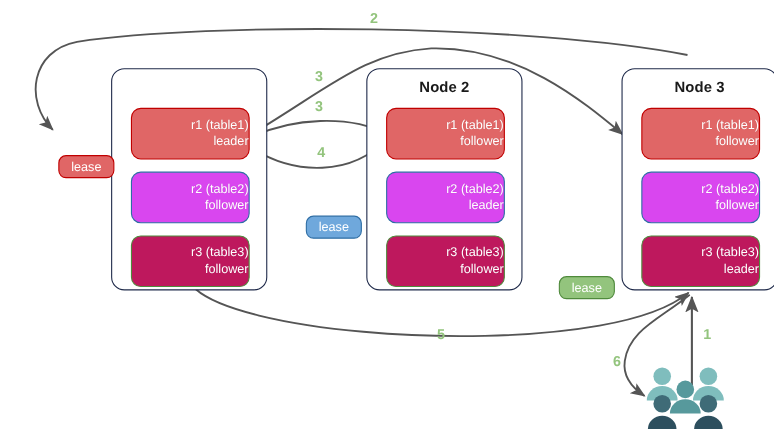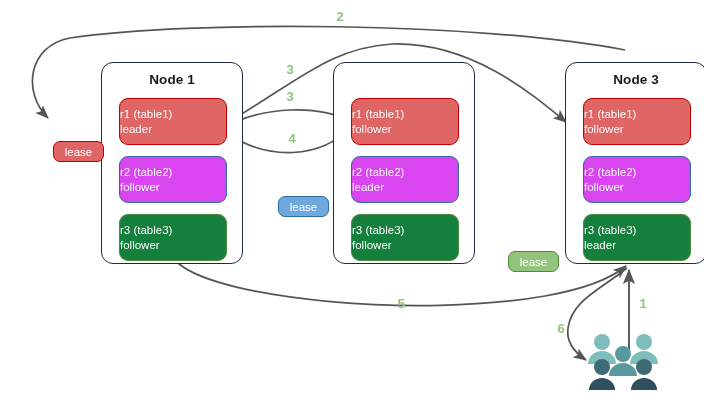--- a/index.html
+++ b/index.html
@@ -41,32 +41,32 @@
     font-weight: bold;
     color: #1a1a1a;
     letter-spacing: 0.1px;
   }
   .replica {
     position: absolute;
     box-sizing: border-box;
     border-radius: 9px;
     display: flex;
     flex-direction: column;
-    align-items: flex-start;
+    align-items: flex-end;
     justify-content: center;
     color: #ffffff;
     font-size: 11.5px;
     line-height: 14.5px;
     text-align: center;
     text-shadow: 0 0 1px rgba(0,0,0,0.12);
   }
   .replica .ln { display: block; }
   .rep-red   { background: #e06666; border: 1.6px solid #c00000; }
   .rep-blue  { background: #d946ef; border: 1.6px solid #2e6da4; }
-  .rep-green { background: #15803d; border: 1.6px solid #4f8a3c; }
+  .rep-green { background: #be185d; border: 1.6px solid #4f8a3c; }
 
   .lease {
     position: absolute;
     box-sizing: border-box;
     border-radius: 7px;
     display: flex;
     align-items: center;
     justify-content: center;
     color: #ffffff;
     font-size: 11.5px;
@@ -112,36 +112,36 @@
     <path d="M 222 126 C 300 80, 330 48, 392 44 C 470 42, 530 92, 566 122" fill="none" stroke="#555555" stroke-width="1.7" marker-end="url(#ah)"></path>
 
     <path d="M 178 263 C 220 300, 420 318, 545 296 C 590 288, 614 276, 626 266" fill="none" stroke="#555555" stroke-width="1.7" marker-end="url(#ah)"></path>
 
     <path d="M 629 350 L 629 270" fill="none" stroke="#555555" stroke-width="1.9" marker-end="url(#ah)"></path>
 
     <path d="M 627 268 C 600 290, 572 300, 568 328 C 566 342, 574 352, 586 360" fill="none" stroke="#555555" stroke-width="1.7" marker-end="url(#ah)"></path>
   </svg>
 
   <div class="node-card" style="left:101px; top:62px; width:142px; height:202px;">
-    <div class="node-title">Node 1</div>
     <div class="replica rep-red" style="left:17px; top:35px; width:108px; height:47px;">
       <span class="ln">r1 (table1)</span>
       <span class="ln">leader</span>
     </div>
     <div class="replica rep-blue" style="left:17px; top:93px; width:108px; height:47px;">
       <span class="ln">r2 (table2)</span>
       <span class="ln">follower</span>
     </div>
     <div class="replica rep-green" style="left:17px; top:151px; width:108px; height:47px;">
       <span class="ln">r3 (table3)</span>
       <span class="ln">follower</span>
     </div>
   </div>
 
   <div class="node-card" style="left:333px; top:62px; width:142px; height:202px;">
+    <div class="node-title">Node 2</div>
     <div class="replica rep-red" style="left:17px; top:35px; width:108px; height:47px;">
       <span class="ln">r1 (table1)</span>
       <span class="ln">follower</span>
     </div>
     <div class="replica rep-blue" style="left:17px; top:93px; width:108px; height:47px;">
       <span class="ln">r2 (table2)</span>
       <span class="ln">leader</span>
     </div>
     <div class="replica rep-green" style="left:17px; top:151px; width:108px; height:47px;">
       <span class="ln">r3 (table3)</span>

